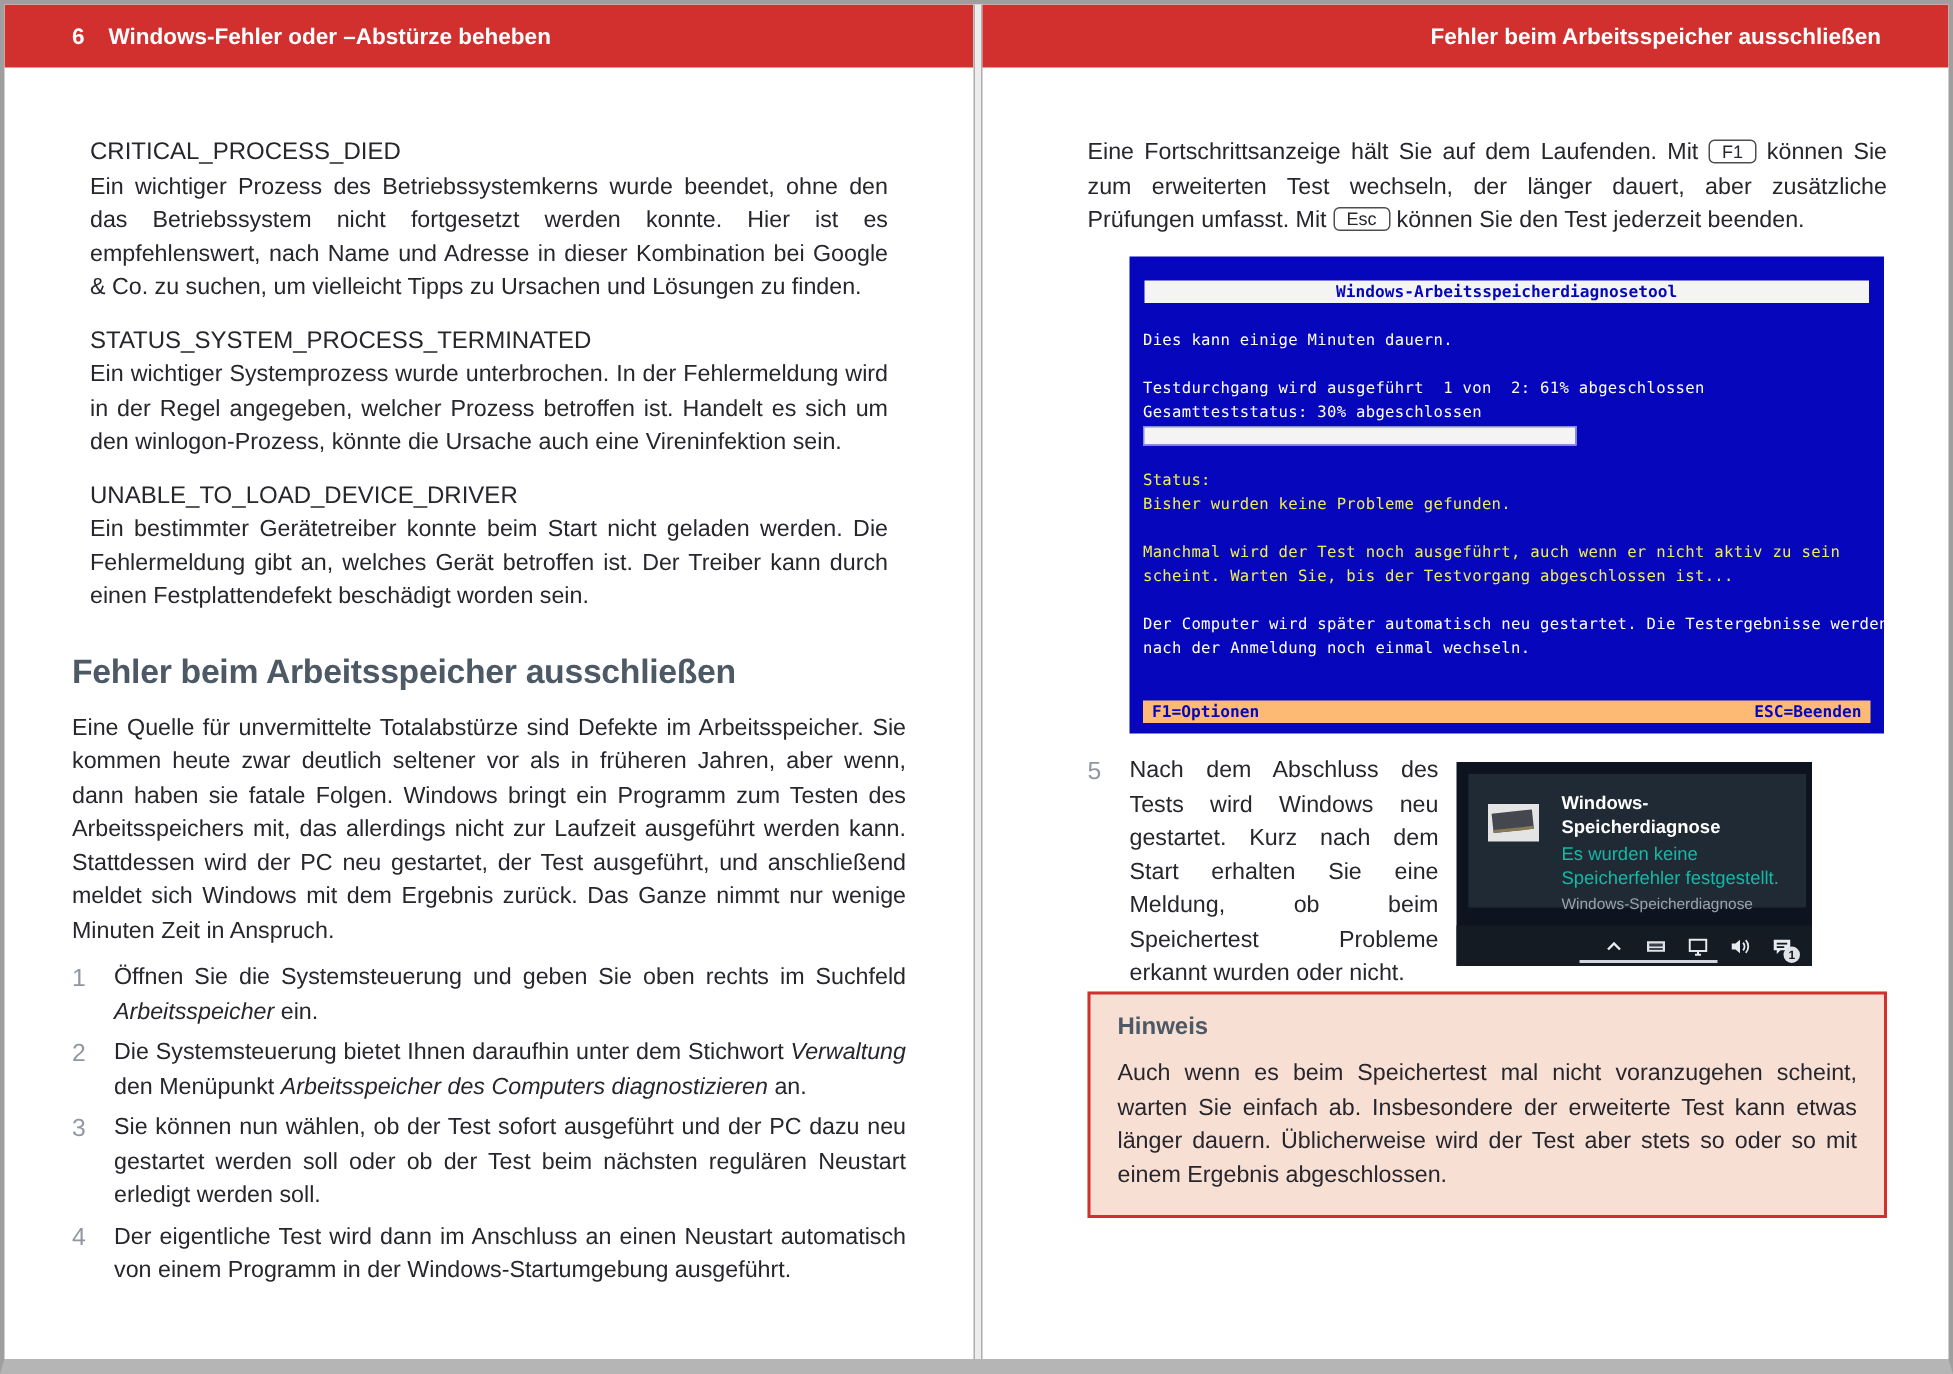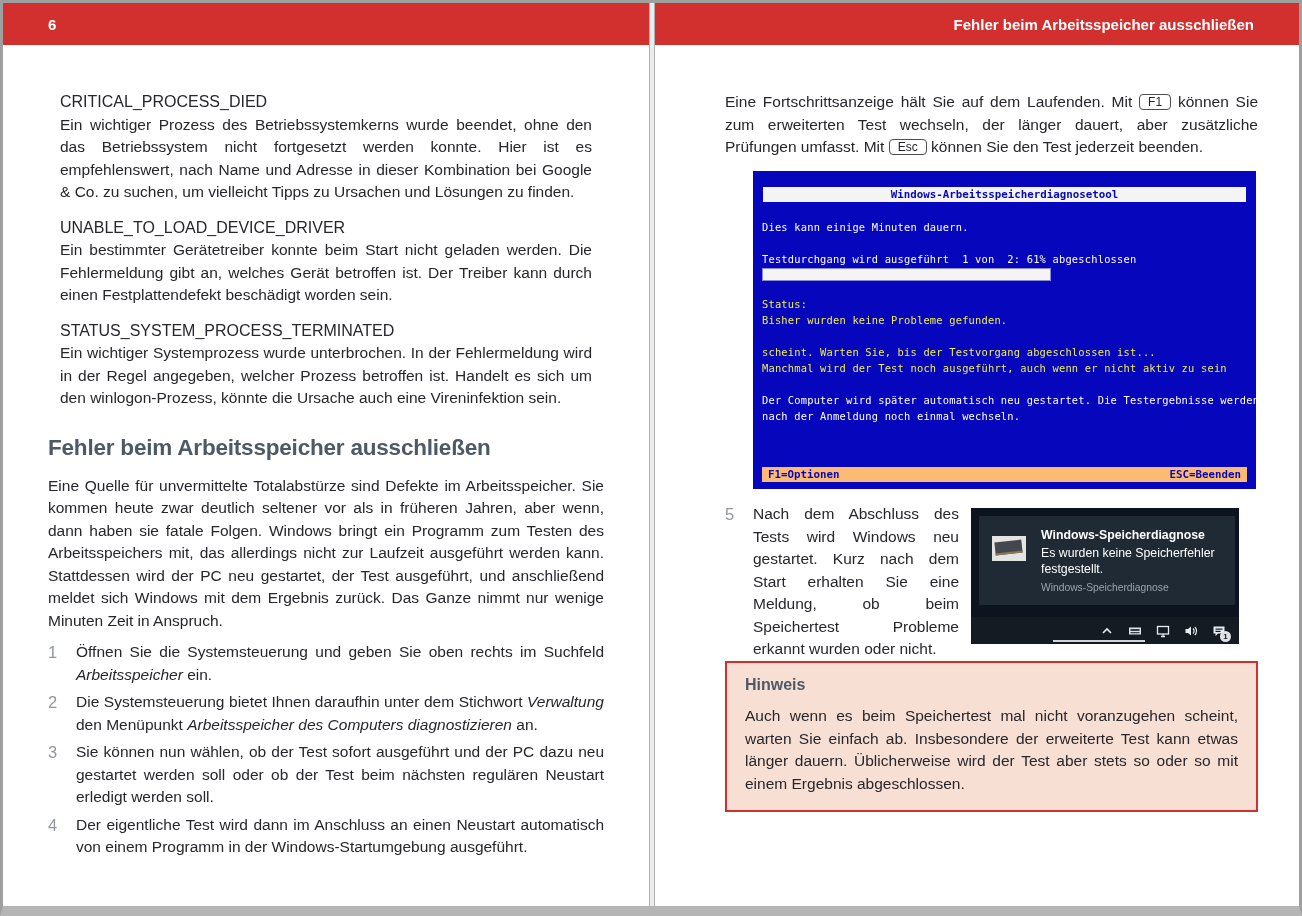--- a/index.html
+++ b/index.html
@@ -57,29 +57,29 @@
   .ln.blank-s { height:14px; }
   .pbar { width:289px; height:13px; background:#f4f4f4; border:1px solid #8a8ad8; margin:1px 0; }
   .memtest-footer { position:absolute; left:9px; right:9px; bottom:7px; height:15px; background:#fdba74;
     color:var(--memtest-blue,#0606bd); display:flex; justify-content:space-between; align-items:center;
     padding:0 6px; font-weight:bold; font-size:10.8px; }
 
   
   .step5 { position:absolute; left:70px; top:500px; width:234px; font-size:15.5px; line-height:22.5px; }
 
   
-  .toast { position:absolute; left:316px; top:505px; width:268px; height:136px; background:#0d1420; }
+  .toast { position:absolute; left:316px; top:505px; width:237px; height:136px; background:#0d1420; }
   .toast-card { position:absolute; left:8px; top:8px; right:4px; height:89px; background:#202a35;
     display:flex; padding:11px 10px 0 13px; }
   .toast-ram { flex:0 0 34px; width:34px; height:25px; background:#e4e4e4; margin:9px 15px 0 0;
     position:relative; overflow:hidden; }
   .toast-ram-chip { position:absolute; left:3px; top:5px; width:27px; height:13px; background:#44474e;
     transform:rotate(-6deg); border-bottom:2px solid #8a7a52; }
   .toast-title { margin:0 0 2px; font-size:12.3px; font-weight:bold; color:#fff; line-height:16px; }
-  .toast-body { margin:0; font-size:12.3px; color:#ffffff; line-height:16px; }
+  .toast-body { margin:0; font-size:12.3px; color:#14b8a6; line-height:16px; }
   .toast-src { margin-top:5px; font-size:10.3px; color:#9aa3ad; line-height:12px; }
   .taskbar { position:absolute; left:0; right:0; bottom:0; height:27px; background:#151b23;
     display:flex; align-items:center; justify-content:flex-end; gap:12px; padding-right:12px; }
   .app-underline { position:absolute; bottom:2px; left:82px; width:92px; height:2px; background:#cfd5db; }
   .tray-wrap { position:relative; width:16px; height:16px; }
   .tray-wrap svg { display:block; }
   .badge { position:absolute; right:-4px; bottom:-3px; width:11px; height:11px; border-radius:50%;
     background:#dfe3e8; color:#15191f; font-size:8px; line-height:11px; font-weight:bold; text-align:center; }
 
   
@@ -90,34 +90,35 @@
   .hinweis-body { margin:0; font-size:15.5px; line-height:22.5px; text-align:justify; }
 </style>
 </head>
 <body>
 
 <div id="canvas">
 
   <div class="page" id="page-left">
     <div class="chapter-bar">
       <span>6</span>
+      <span>Windows-Fehler oder –Abstürze beheben</span>
     </div>
 
     <div class="pl-content">
       <div class="section">
         <h3 class="bsod-code">CRITICAL_PROCESS_DIED</h3>
         <p class="para">Ein wichtiger Prozess des Betriebssystemkerns wurde beendet, ohne den das Betriebssystem nicht fortgesetzt werden konnte. Hier ist es empfehlenswert, nach Name und Adresse in dieser Kombination bei Google &amp; Co. zu suchen, um vielleicht Tipps zu Ursachen und Lösungen zu finden.</p>
       </div>
       <div class="section">
+        <h3 class="bsod-code">STATUS_SYSTEM_PROCESS_TERMINATED</h3>
+        <p class="para">Ein wichtiger Systemprozess wurde unterbrochen. In der Fehlermeldung wird in der Regel angegeben, welcher Prozess betroffen ist. Handelt es sich um den winlogon-Prozess, könnte die Ursache auch eine Vireninfektion sein.</p>
+      </div>
+      <div class="section">
         <h3 class="bsod-code">UNABLE_TO_LOAD_DEVICE_DRIVER</h3>
         <p class="para">Ein bestimmter Gerätetreiber konnte beim Start nicht geladen werden. Die Fehlermeldung gibt an, welches Gerät betroffen ist. Der Treiber kann durch einen Festplattendefekt beschädigt worden sein.</p>
-      </div>
-      <div class="section">
-        <h3 class="bsod-code">STATUS_SYSTEM_PROCESS_TERMINATED</h3>
-        <p class="para">Ein wichtiger Systemprozess wurde unterbrochen. In der Fehlermeldung wird in der Regel angegeben, welcher Prozess betroffen ist. Handelt es sich um den winlogon-Prozess, könnte die Ursache auch eine Vireninfektion sein.</p>
       </div>
 
       <h2 class="h2">Fehler beim Arbeitsspeicher ausschließen</h2>
       <p class="para">Eine Quelle für unvermittelte Totalabstürze sind Defekte im Arbeitsspeicher. Sie kommen heute zwar deutlich seltener vor als in früheren Jahren, aber wenn, dann haben sie fatale Folgen. Windows bringt ein Programm zum Testen des Arbeitsspeichers mit, das allerdings nicht zur Laufzeit ausgeführt werden kann. Stattdessen wird der PC neu gestartet, der Test ausgeführt, und anschließend meldet sich Windows mit dem Ergebnis zurück. Das Ganze nimmt nur wenige Minuten Zeit in Anspruch.</p>
 
       <div class="steps">
         <div class="step">
           <span class="step-num">1</span>
           <p class="step-text"><span>Öffnen Sie die Systemsteuerung und geben Sie oben rechts im Suchfeld </span><i>Arbeitsspeicher</i><span> ein.</span></p>
         </div>
@@ -146,27 +147,28 @@
       <span>Fehler beim Arbeitsspeicher ausschließen</span>
     </div>
 
     <p class="pr-intro"><span>Eine Fortschrittsanzeige hält Sie auf dem Laufenden. Mit </span><span class="kbd">F1</span><span> können Sie zum erweiterten Test wechseln, der länger dauert, aber zusätzliche Prüfungen umfasst. Mit </span><span class="kbd">Esc</span><span> können Sie den Test jederzeit beenden.</span></p>
 
     <div class="memtest">
       <div class="memtest-title">Windows-Arbeitsspeicherdiagnosetool</div>
       <div class="ln">Dies kann einige Minuten dauern.</div>
       <div class="ln"></div>
       <div class="ln">Testdurchgang wird ausgeführt  1 von  2: 61% abgeschlossen</div>
+      <div class="ln">Gesamtteststatus: 30% abgeschlossen</div>
       <div class="pbar"></div>
       <div class="ln blank-s"></div>
       <div class="ln yellow">Status:</div>
       <div class="ln yellow">Bisher wurden keine Probleme gefunden.</div>
       <div class="ln"></div>
+      <div class="ln yellow">Manchmal wird der Test noch ausgeführt, auch wenn er nicht aktiv zu sein</div>
       <div class="ln yellow">scheint. Warten Sie, bis der Testvorgang abgeschlossen ist...</div>
-      <div class="ln yellow">Manchmal wird der Test noch ausgeführt, auch wenn er nicht aktiv zu sein</div>
       <div class="ln"></div>
       <div class="ln">Der Computer wird später automatisch neu gestartet. Die Testergebnisse werden</div>
       <div class="ln">nach der Anmeldung noch einmal wechseln.</div>
       <div class="memtest-footer">
         <span>F1=Optionen</span>
         <span>ESC=Beenden</span>
       </div>
     </div>
 
     <div class="step5">

